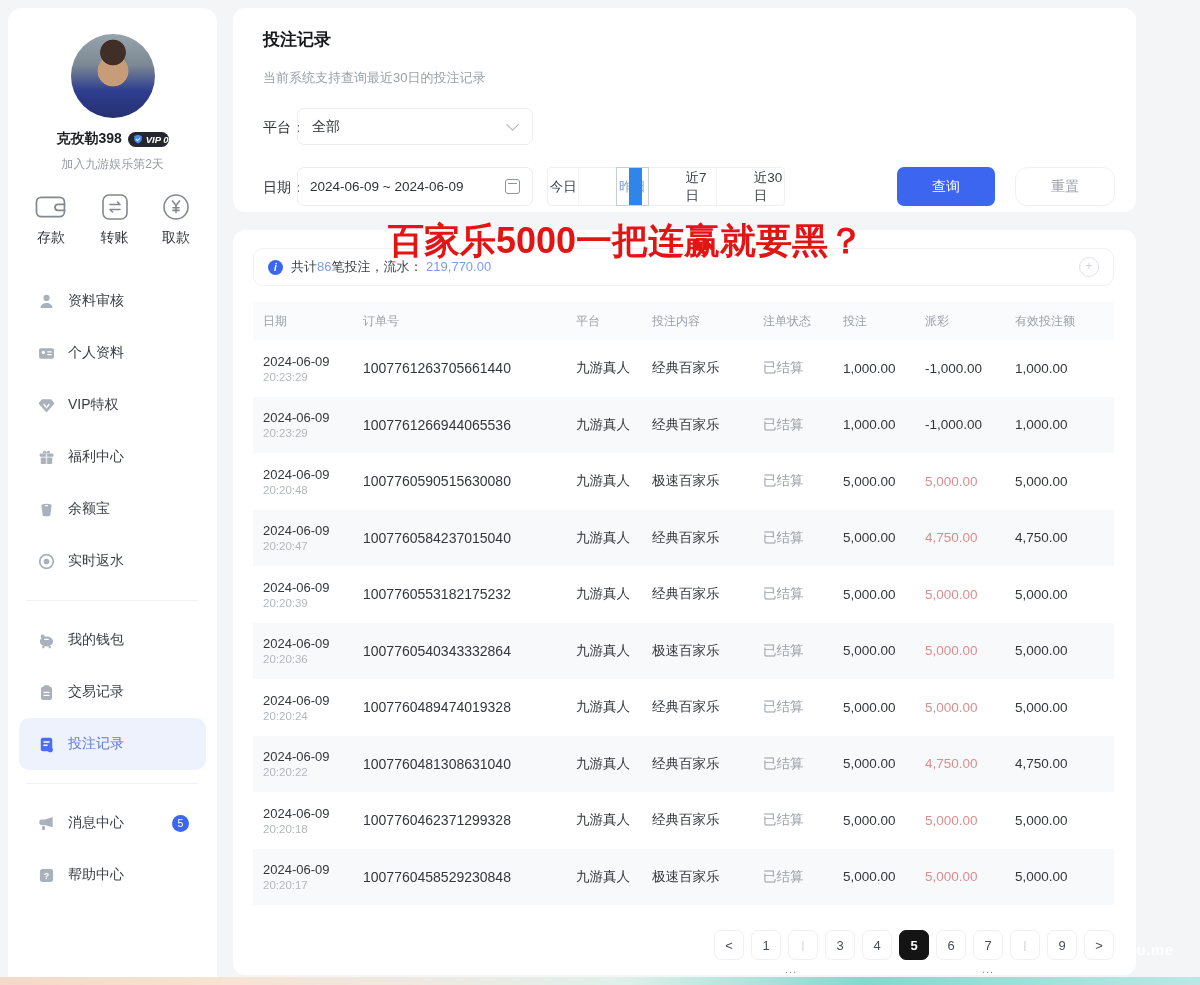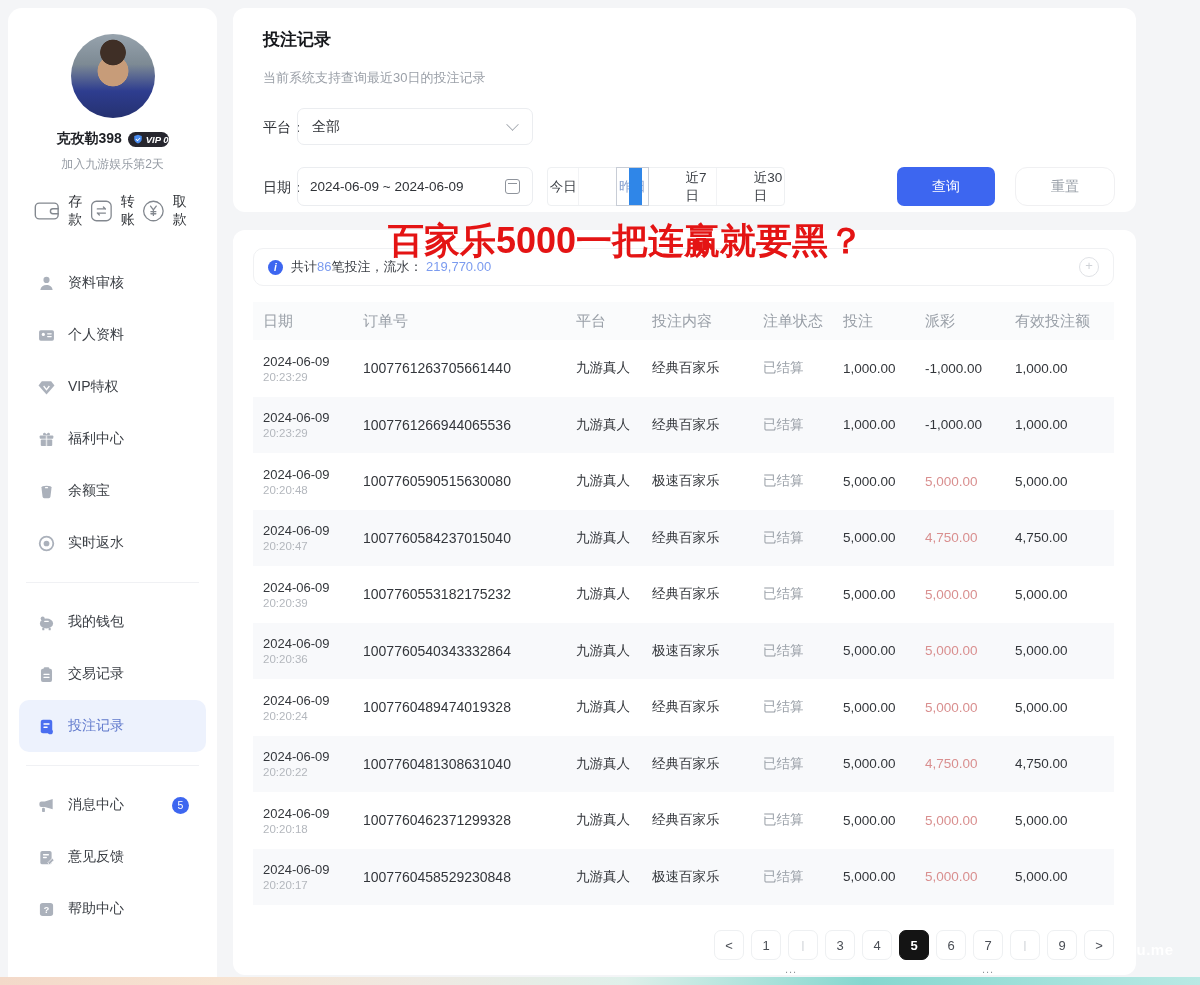--- a/index.html
+++ b/index.html
@@ -15,21 +15,21 @@
        radial-gradient(circle at 50% 22%, #3f2f26 0 16%, rgba(0,0,0,0) 17%),
        radial-gradient(circle at 50% 44%, #c79c79 0 24%, rgba(0,0,0,0) 25%),
        linear-gradient(180deg,#97a3ad 0%,#7d8a94 36%,#2e3d8f 68%,#253170 100%);}
   .name-row{display:flex;justify-content:center;align-items:center;gap:6px;}
   .uname{font-size:14px;font-weight:bold;color:#1d1f24;}
   .vip{display:flex;align-items:center;gap:3px;background:#26262e;color:#fff;border-radius:9px;
        padding:2px 0 2px 5px;font-size:9.5px;font-weight:bold;font-style:italic;}
   .vip svg{width:10px;height:10px;}
   .joined{text-align:center;font-size:12px;color:#949aa3;margin-top:8px;}
   .actions{display:flex;justify-content:space-between;padding:0 26px;margin-top:20px;}
-  .action{display:flex;flex-direction:row;align-items:center;gap:8px;cursor:pointer;}
+  .action{display:flex;flex-direction:column;align-items:center;gap:8px;cursor:pointer;}
   .action svg{stroke:#83888f;fill:none;stroke-width:1.6;stroke-linecap:round;stroke-linejoin:round;}
   .action-label{font-size:14px;color:#2f3237;}
   .menu{margin-top:28px;}
   .mi{display:flex;align-items:center;gap:13px;height:52px;padding-left:30px;font-size:14px;
       color:#3a3e44;cursor:pointer;}
   .mi svg{width:17px;height:17px;fill:#abb1bb;flex:none;}
   .mi.active{margin:0 11px;padding-left:19px;border-radius:10px;background:#edf2fd;color:#6079cc;}
   .mi.active svg{fill:#4a6ef0;}
   .mbadge{margin-left:auto;margin-right:28px;width:17px;height:17px;border-radius:50%;
       background:#3d66f0;color:#fff;font-size:10.5px;display:flex;align-items:center;justify-content:center;}
@@ -68,21 +68,21 @@
   .summary{position:absolute;left:20px;top:18px;width:861px;height:38px;border:1px solid #f0f1f3;
       border-radius:10px;display:flex;align-items:center;gap:8px;padding:0 14px;font-size:13px;
       color:#3a3e44;box-sizing:border-box;}
   .info-i{width:15px;height:15px;border-radius:50%;background:#3d66f0;color:#fff;font-size:10px;
       font-weight:bold;font-style:italic;display:flex;align-items:center;justify-content:center;flex:none;}
   .s-num{color:#7b9bef;}
   .s-expand{margin-left:auto;width:18px;height:18px;border:1px solid #e0e2e6;border-radius:50%;
       color:#cfd2d7;font-size:13px;line-height:16px;text-align:center;cursor:pointer;}
   .grid{display:grid;grid-template-columns:100px 213px 76px 111px 80px 82px 90px 1fr;align-items:center;}
   .thead{position:absolute;left:20px;top:72px;width:861px;height:38px;background:#fafbfc;
-      font-size:15px;color:#9aa0a8;padding-left:10px;box-sizing:border-box;}
+      font-size:12px;color:#9aa0a8;padding-left:10px;box-sizing:border-box;}
   .tbody{position:absolute;left:20px;top:110px;width:861px;}
   .trow{height:56.5px;padding-left:10px;font-size:13.5px;box-sizing:border-box;}
   .trow.alt{background:#f8f9fb;}
   .c-date .d{font-size:13px;color:#33363b;}
   .c-date .t{font-size:11.5px;color:#b3b7bd;margin-top:2px;}
   .c-order{font-size:14px;color:#33363b;}
   .c-plain{color:#33363b;}
   .c-status{color:#9aa0a8;}
   .c-payout[data-sign="win"]{color:#d98f8f;}
   .c-payout[data-sign="loss"]{color:#33363b;}
@@ -230,29 +230,20 @@
       <div class="mi">
         <svg viewBox="0 0 16 16">
             <path d="M13.8 1.8v9.8L6.4 9.4H3.2a1.9 1.9 0 01-1.9-1.9V6.1a1.9 1.9 0 011.9-1.9h3.2z"></path>
             <rect x="3.8" y="10.2" width="2.7" height="4" rx="1.1"></rect>
           </svg>
         <span>消息中心</span>
         <span class="mbadge">5</span>
       </div>
       <div class="mi">
         <svg viewBox="0 0 16 16">
-            <rect x="2.2" y="1.8" width="10.6" height="12.6" rx="1.8"></rect>
-            <rect x="4.6" y="4.8" width="5.8" height="1.2" rx=".6" fill="#fff"></rect>
-            <rect x="4.6" y="7.4" width="3.8" height="1.2" rx=".6" fill="#fff"></rect>
-            <path d="M9.2 13l4.2-4.2 1.7 1.7-4.2 4.2z" stroke="#fff" stroke-width=".7"></path>
-          </svg>
-        <span>意见反馈</span>
-      </div>
-      <div class="mi">
-        <svg viewBox="0 0 16 16">
             <rect x="1.8" y="1.8" width="12.4" height="12.4" rx="2.6"></rect>
             <text x="8" y="11.3" text-anchor="middle" font-size="8.5" fill="#fff" font-weight="bold">?</text>
           </svg>
         <span>帮助中心</span>
       </div>
     </nav>
   </aside>
 
   <div class="card filter-card">
     <div class="f-title">投注记录</div>

